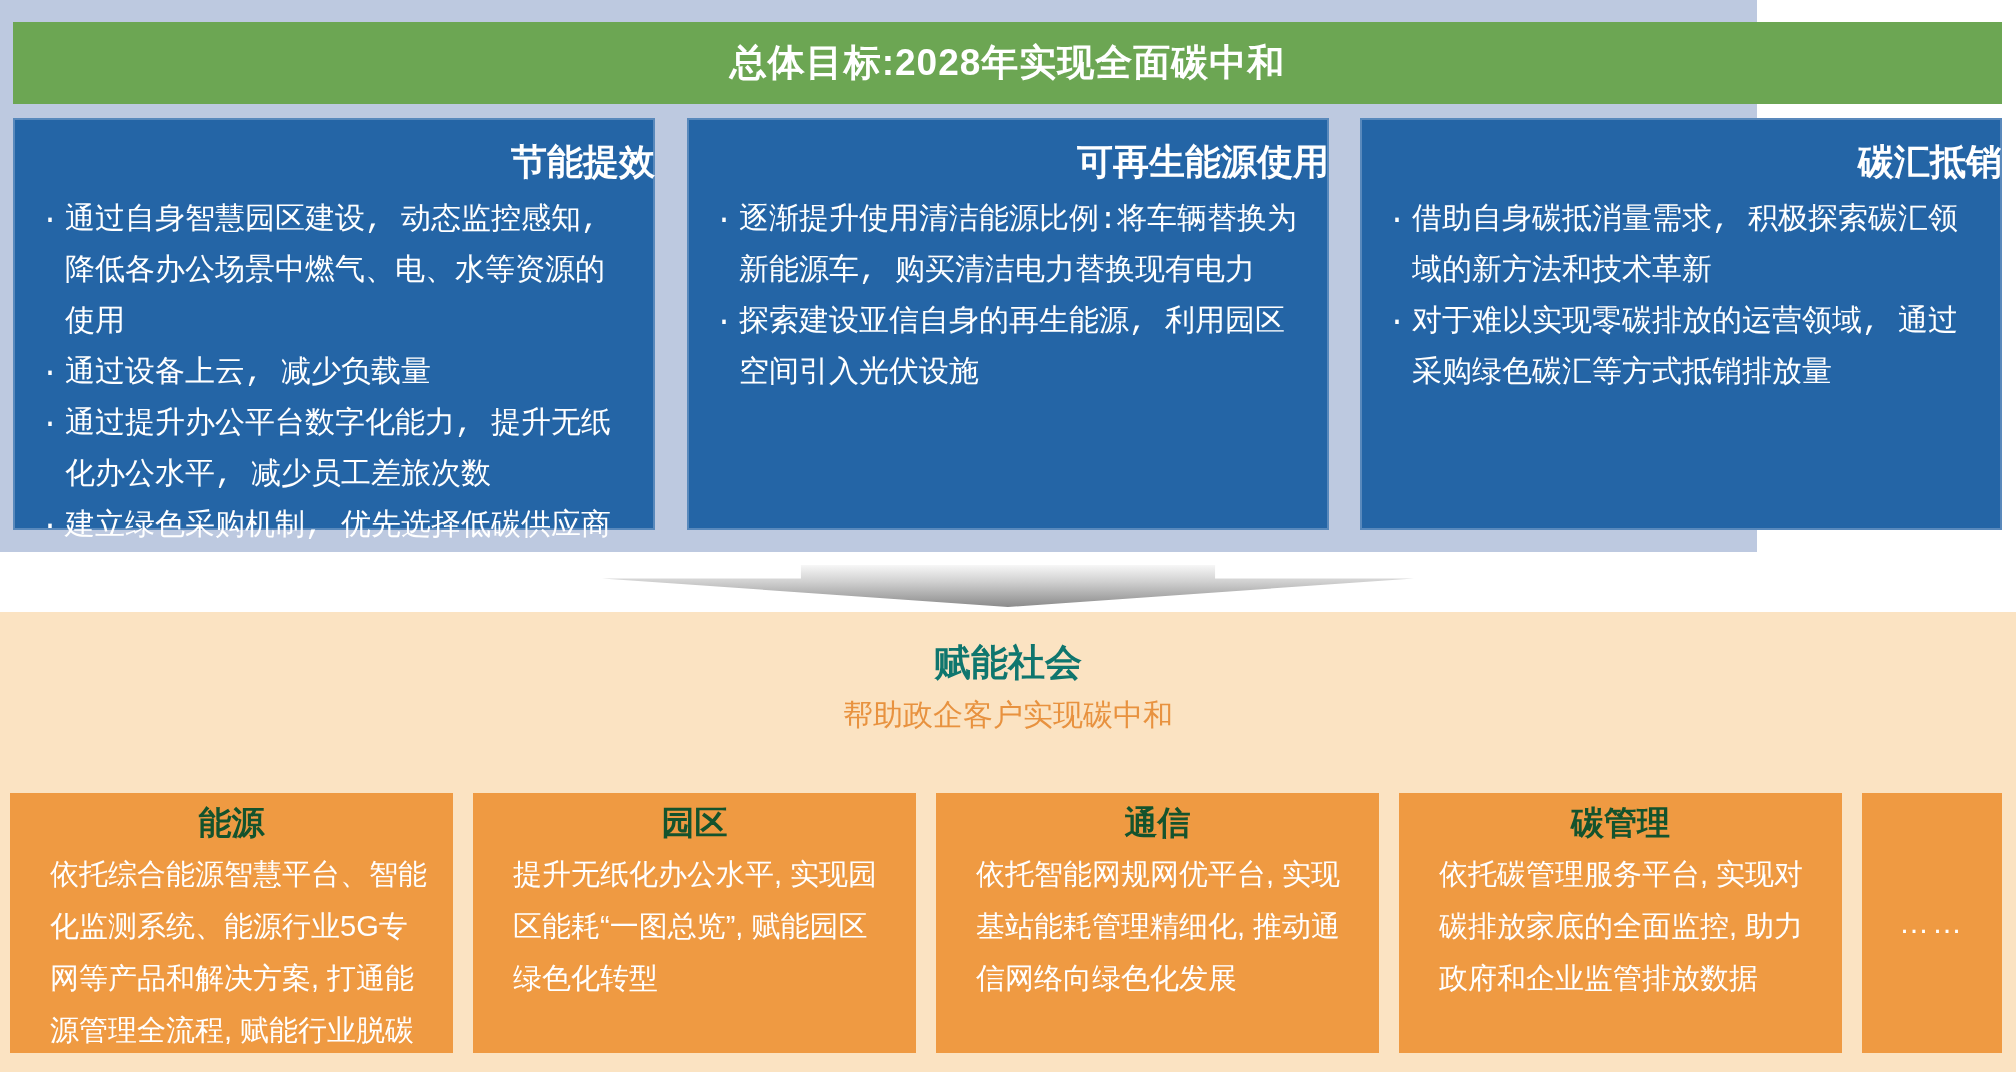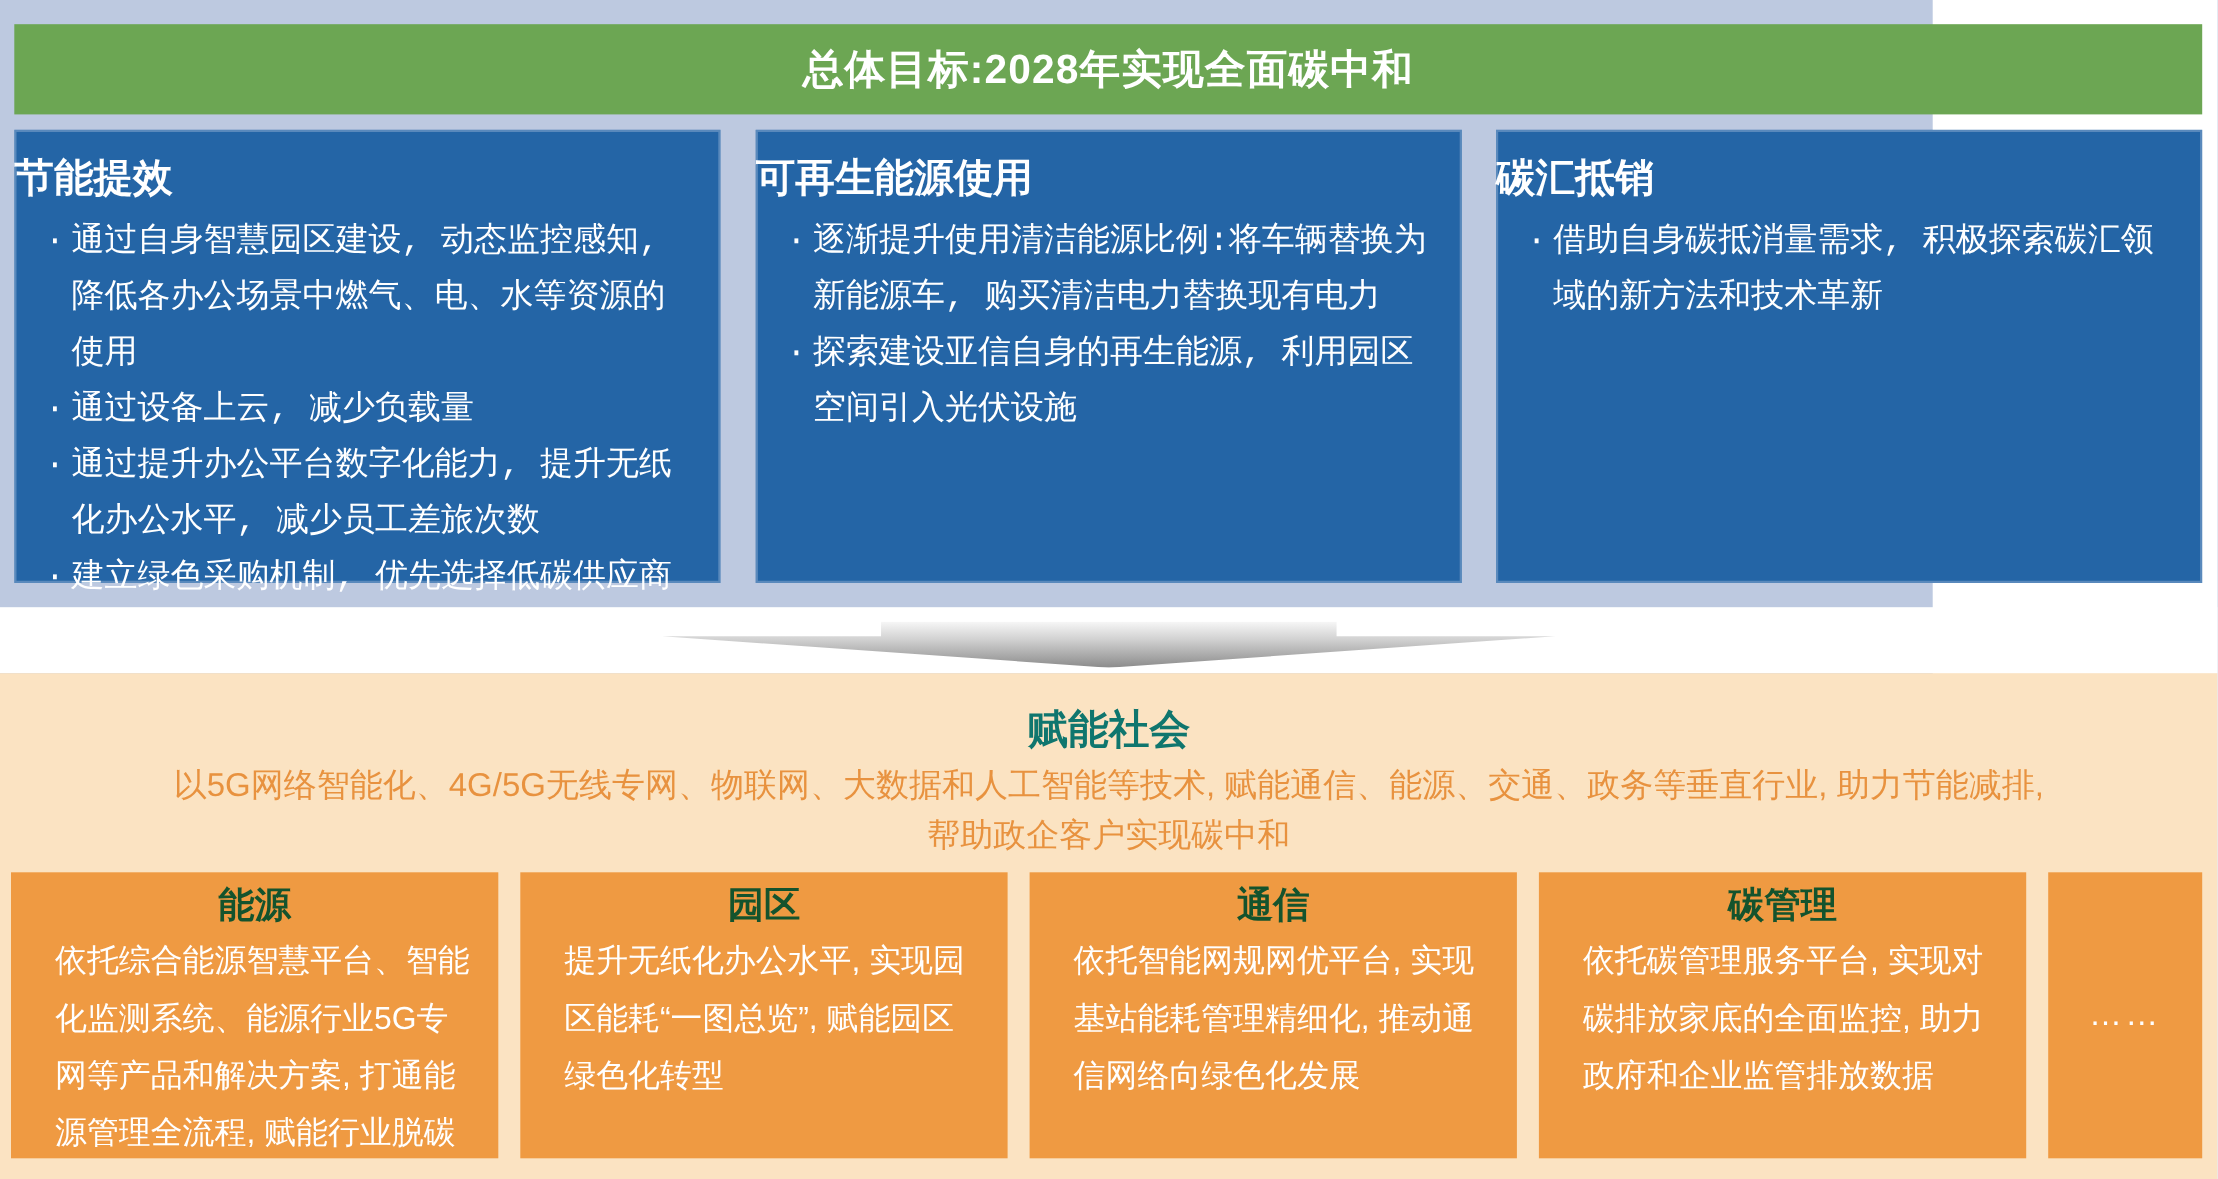--- a/index.html
+++ b/index.html
@@ -22,21 +22,21 @@
   .pillar{
     position:absolute;top:118px;width:642px;height:412px;
     background:#2465A6;color:#ffffff;
     box-shadow:inset 0 0 0 2px rgba(190,205,230,0.35);
     box-sizing:border-box;
   }
   .pillar.p1{left:13px;}
   .pillar.p2{left:687px;}
   .pillar.p3{left:1360px;}
   .pillar h2{
-    margin:20px 0 8px 0;text-align:left;
+    margin:20px 0 8px 0;text-align:right;
     font-size:36px;font-weight:bold;color:#ffffff;
   }
   .pillar ul{
     margin:6px 22px 0 28px;padding:0;list-style:none;
     font-size:30px;line-height:51px;font-family:Liberation Mono, monospace;
   }
   .pillar li{padding-left:24px;text-indent:-24px;}
   .pillar li::before{content:"·";padding-right:6px;}
 
   
@@ -99,31 +99,31 @@
     <ul>
       <li>逐渐提升使用清洁能源比例:将车辆替换为新能源车, 购买清洁电力替换现有电力</li>
       <li>探索建设亚信自身的再生能源, 利用园区空间引入光伏设施</li>
     </ul>
   </div>
 
   <div class="pillar p3">
     <h2>碳汇抵销</h2>
     <ul>
       <li>借助自身碳抵消量需求, 积极探索碳汇领域的新方法和技术革新</li>
+      <li>对于难以实现零碳排放的运营领域, 通过采购绿色碳汇等方式抵销排放量</li>
     </ul>
   </div>
 
   <div class="white-band">
     <div class="down-arrow"></div>
   </div>
 
   <div class="society">
     <div class="soc-title">赋能社会</div>
     <div class="soc-desc">
-      <div>以5G网络智能化、4G/5G无线专网、物联网、大数据和人工智能等技术, 赋能通信、能源、交通、政务等垂直行业, 助力节能减排,</div>
       <div>帮助政企客户实现碳中和</div>
     </div>
 
     <div class="sector s1">
       <h3>能源</h3>
       <p>依托综合能源智慧平台、智能化监测系统、能源行业5G专网等产品和解决方案, 打通能源管理全流程, 赋能行业脱碳</p>
     </div>
 
     <div class="sector s2">
       <h3>园区</h3>

